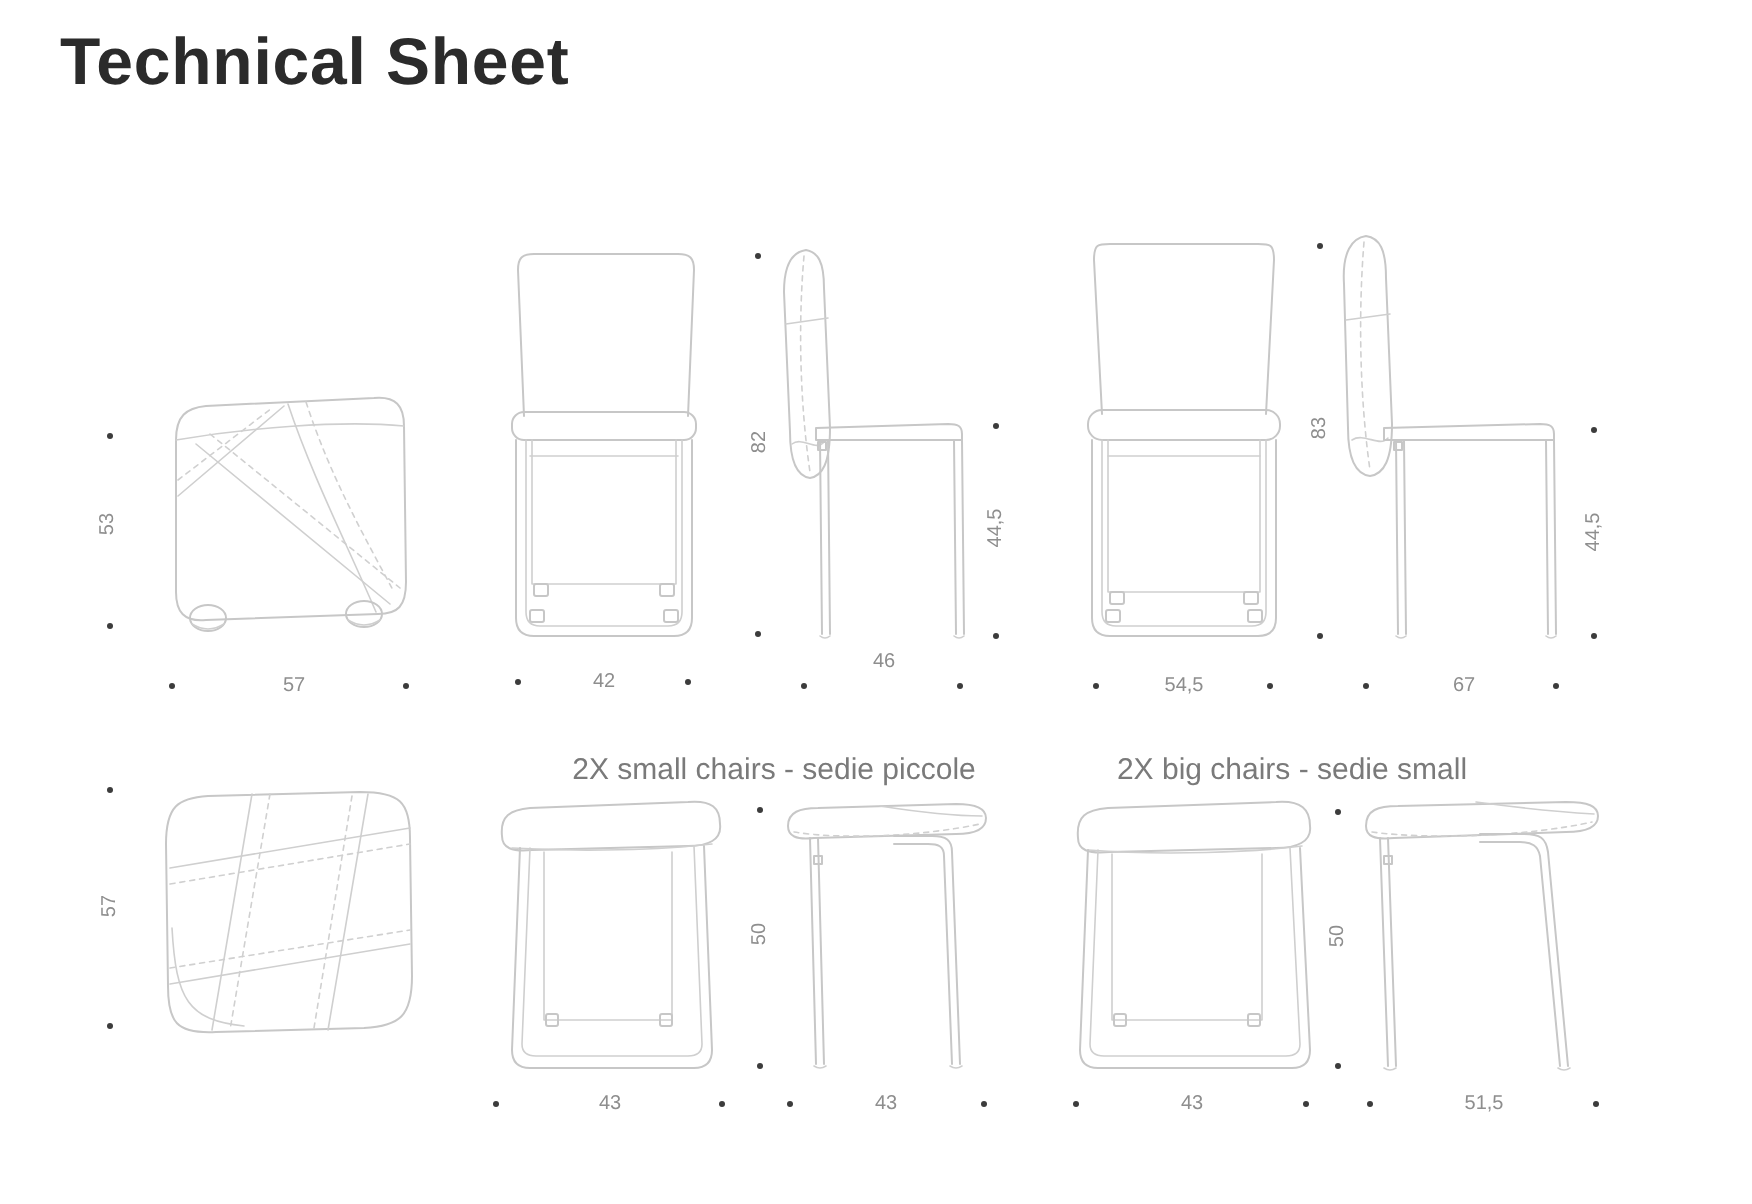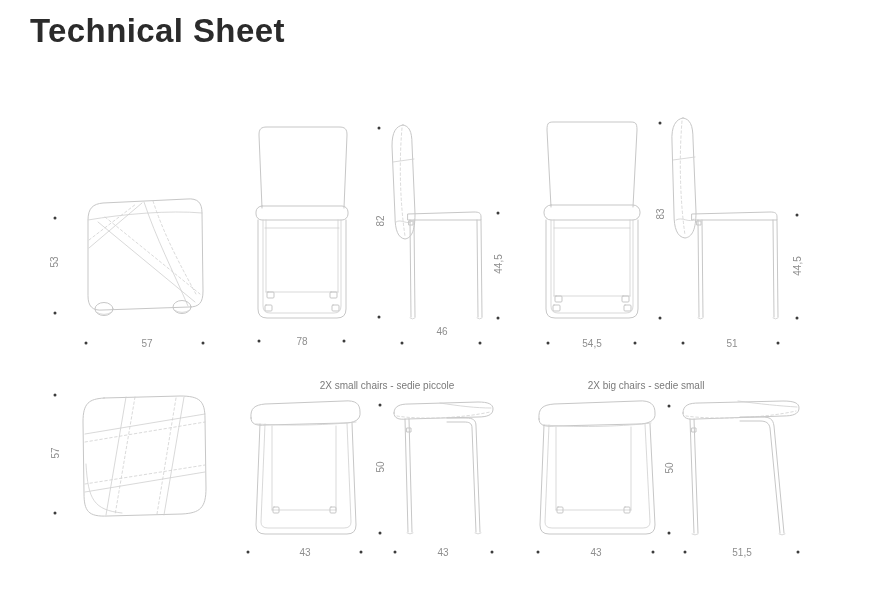--- a/index.html
+++ b/index.html
@@ -8,21 +8,21 @@
   .title{position:absolute;left:30px;top:12px;margin:0;font-size:33px;font-weight:600;
          color:#2b2b2b;letter-spacing:.4px;}
   .art{position:absolute;}
   .art path,.art rect,.art ellipse{fill:none;stroke:#c7c7c7;stroke-width:1;
         stroke-linecap:round;stroke-linejoin:round;}
   .art .dash{stroke-dasharray:2.5 2.5;stroke-width:.8;stroke:#d0d0d0;}
   .art .thin{stroke-width:.8;stroke:#cfcfcf;}
   .dim{position:absolute;font-size:10px;color:#8e8e8e;white-space:nowrap;
        transform:translate(-50%,-50%);}
   .dim.v{transform:translate(-50%,-50%) rotate(-90deg);}
-  .caption{position:absolute;font-size:10px;color:#7a7a7a;white-space:nowrap;
+  .caption{position:absolute;font-size:15px;color:#7a7a7a;white-space:nowrap;
        transform:translate(-50%,-50%);}
   .dot{position:absolute;width:3px;height:3px;background:#3c3c3c;border-radius:50%;
        transform:translate(-50%,-50%);}
 </style>
 </head>
 <body>
 
 <div class="sheet">
 
   <h1 class="title">Technical Sheet</h1>
@@ -141,27 +141,27 @@
     <path class="dash" d="M6,17 C35,21 85,19 116,12"></path>
     <path d="M10,20 L14,134 M14,20 L18,134"></path>
     <path d="M60,18 L82,18 C90,18 93,20 94,27 L104,134 M60,22 L80,22 C86,22 89,24 90,29 L100,134"></path>
     <rect x="12" y="29" width="4" height="4"></rect>
     <path class="thin" d="M12,135 q3,2 6,0 M99,135 q3,2 6,0"></path>
   </svg>
 
   <div class="dim v" style="left:54px;top:262px">53</div>
   <div class="dim" style="left:147px;top:343px">57</div>
   <div class="dim v" style="left:380px;top:221px">82</div>
-  <div class="dim" style="left:302px;top:341px">78</div>
+  <div class="dim" style="left:302px;top:341px">42</div>
   <div class="dim v" style="left:498px;top:264px">44,5</div>
   <div class="dim" style="left:442px;top:331px">46</div>
   <div class="dim v" style="left:660px;top:214px">83</div>
   <div class="dim" style="left:592px;top:343px">54,5</div>
   <div class="dim v" style="left:797px;top:266px">44,5</div>
-  <div class="dim" style="left:732px;top:343px">51</div>
+  <div class="dim" style="left:732px;top:343px">67</div>
   <div class="dim v" style="left:55px;top:453px">57</div>
   <div class="dim v" style="left:380px;top:467px">50</div>
   <div class="dim" style="left:305px;top:552px">43</div>
   <div class="dim" style="left:443px;top:552px">43</div>
   <div class="dim v" style="left:669px;top:468px">50</div>
   <div class="dim" style="left:596px;top:552px">43</div>
   <div class="dim" style="left:742px;top:552px">51,5</div>
 
   <div class="caption" style="left:387px;top:385px">2X small chairs - sedie piccole</div>
   <div class="caption" style="left:646px;top:385px">2X big chairs - sedie small</div>

